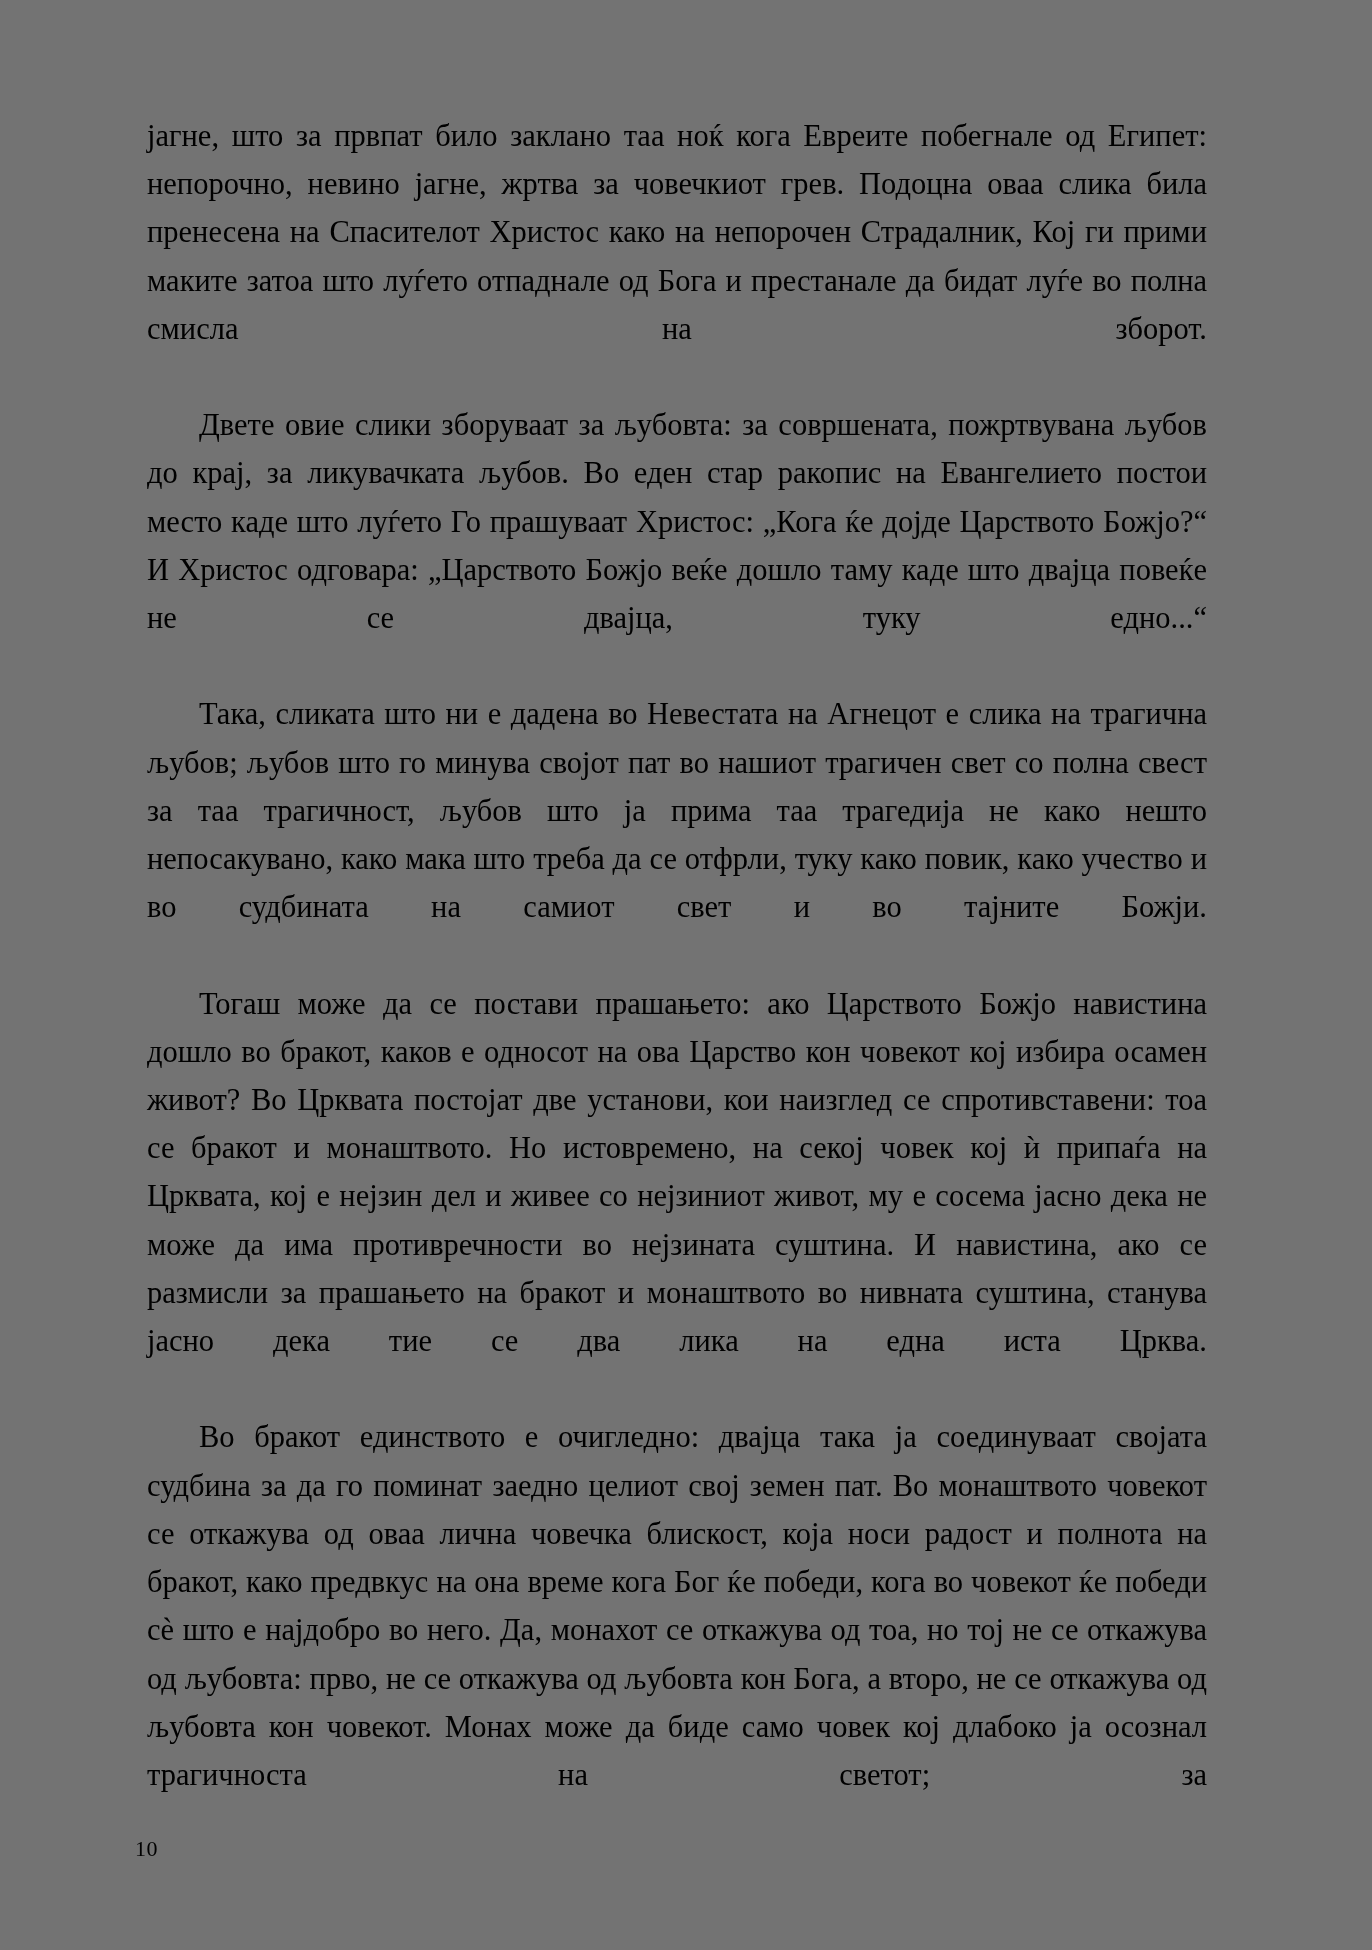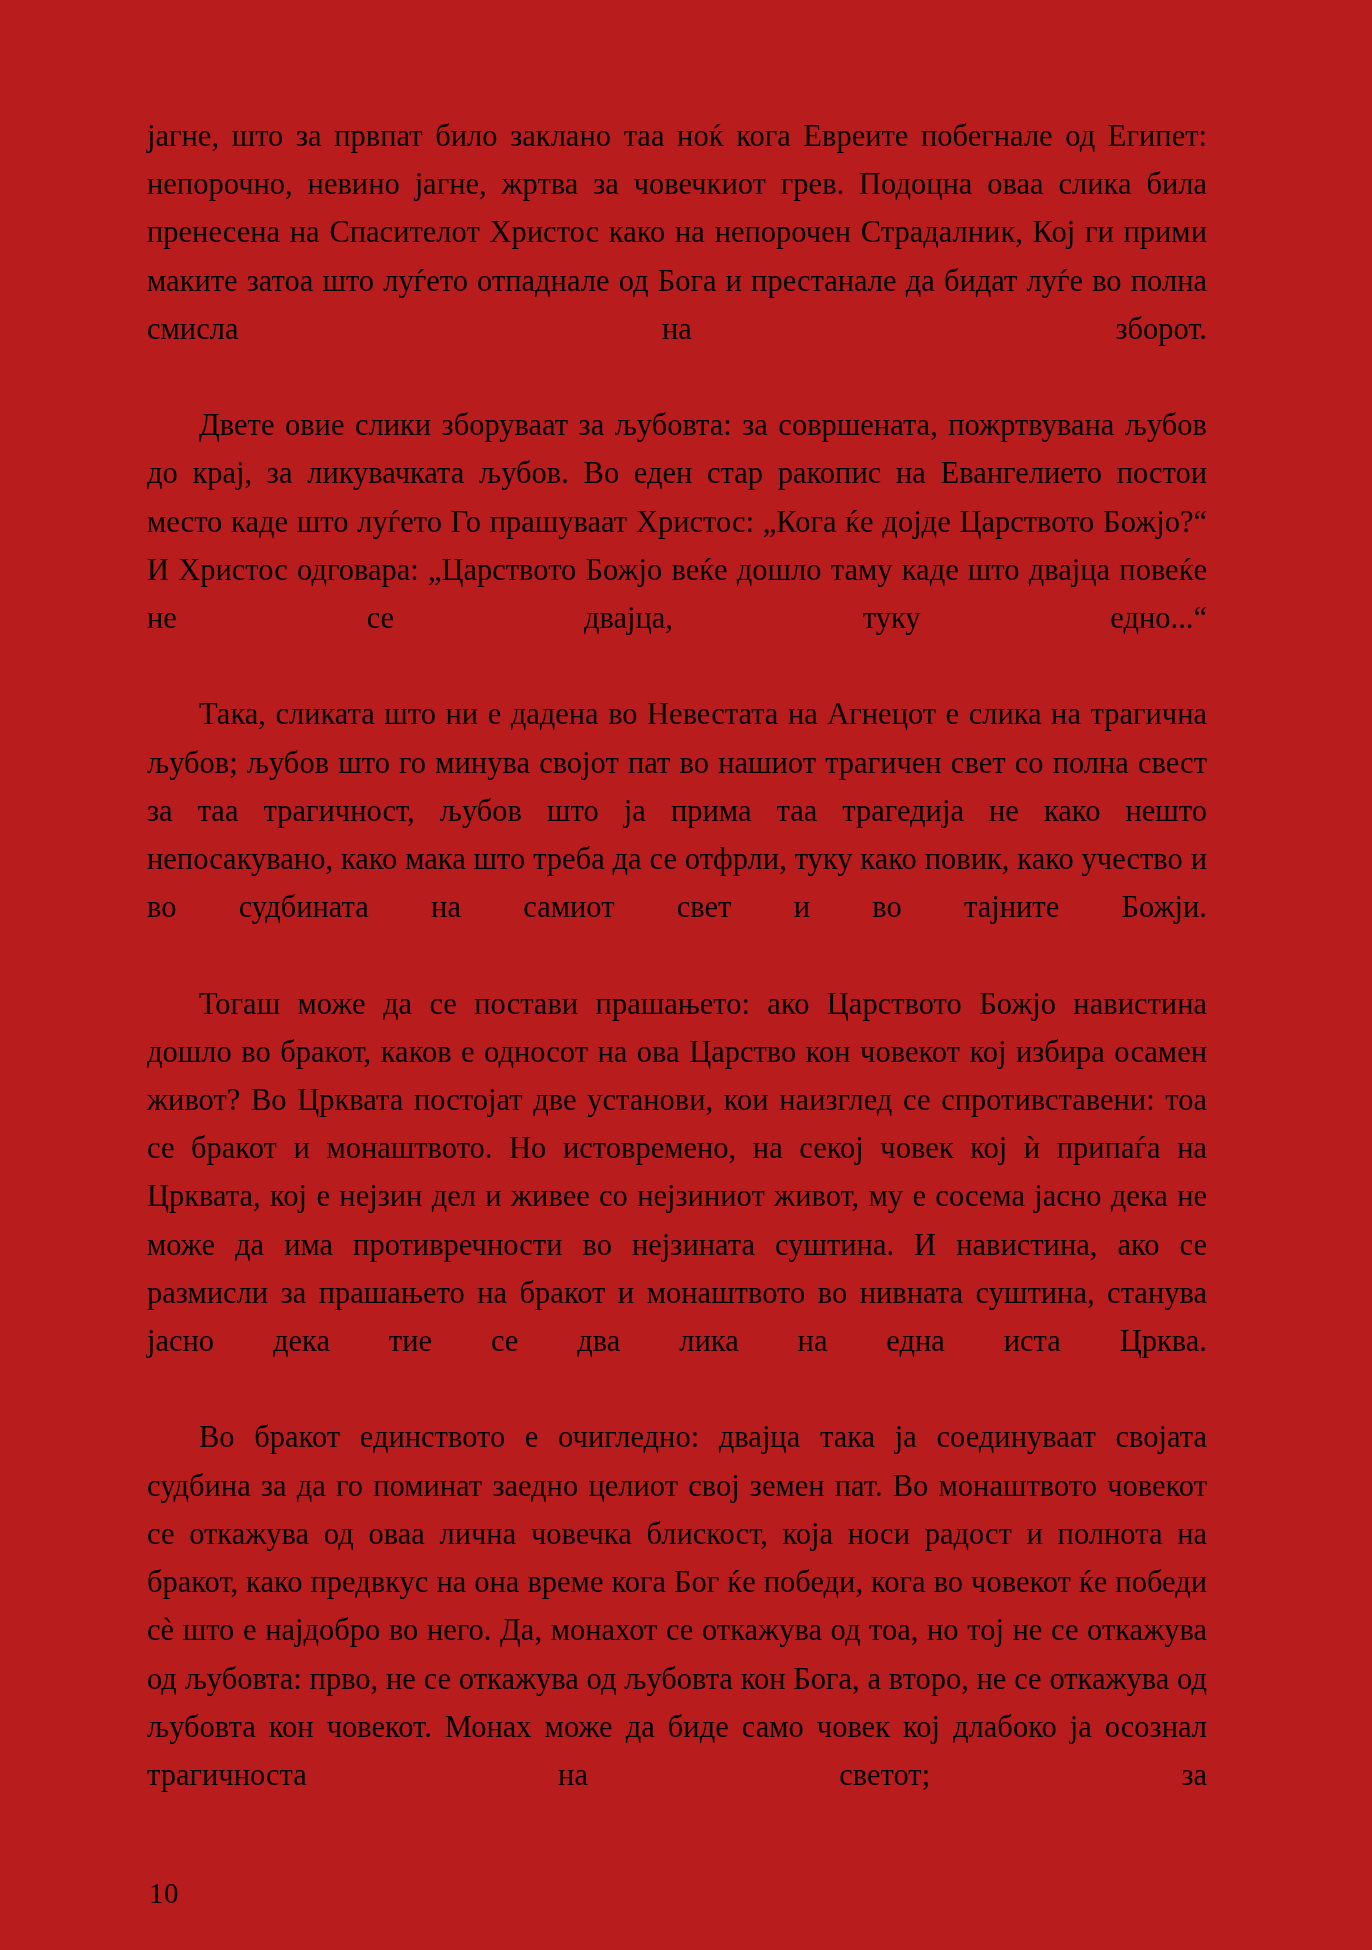--- a/index.html
+++ b/index.html
@@ -10,21 +10,21 @@
   }
   body {
     font-family: "Liberation Serif", "DejaVu Serif", serif;
     color: #000000;
   }
   .page {
     position: relative;
     width: 1372px;
     height: 1950px;
     margin: 0 auto;
-    background: #b91c1c;
+    background: #737373;
     overflow: hidden;
     box-sizing: border-box;
   }
   .text-block {
     position: absolute;
     left: 147px;
     top: 112px;
     width: 1060px;
   }
   p.para {
@@ -44,26 +44,25 @@
     text-indent: 0;
   }
   
   p.para::after {
     content: "";
     display: inline-block;
     width: 100%;
   }
   .folio {
     position: absolute;
-    left: 149px;
+    left: 135px;
     top: 1832px;
-    font-size: 29px;
+    font-size: 22px;
     line-height: 34px;
     letter-spacing: 0.5px;
-    margin-top: 44px;
   }
 </style>
 </head>
 <body>
 
 <div class="page">
 
   <div class="text-block">
 
     <p class="para no-indent">јагне, што за првпат било заклано таа ноќ кога Евреите побегнале од Египет: непорочно, невино јагне, жртва за човечкиот грев. Подоцна оваа слика била пренесена на Спасителот Христос како на непорочен Страдалник, Кој ги прими маките затоа што луѓето отпаднале од Бога и престанале да бидат луѓе во полна смисла на зборот.</p>

